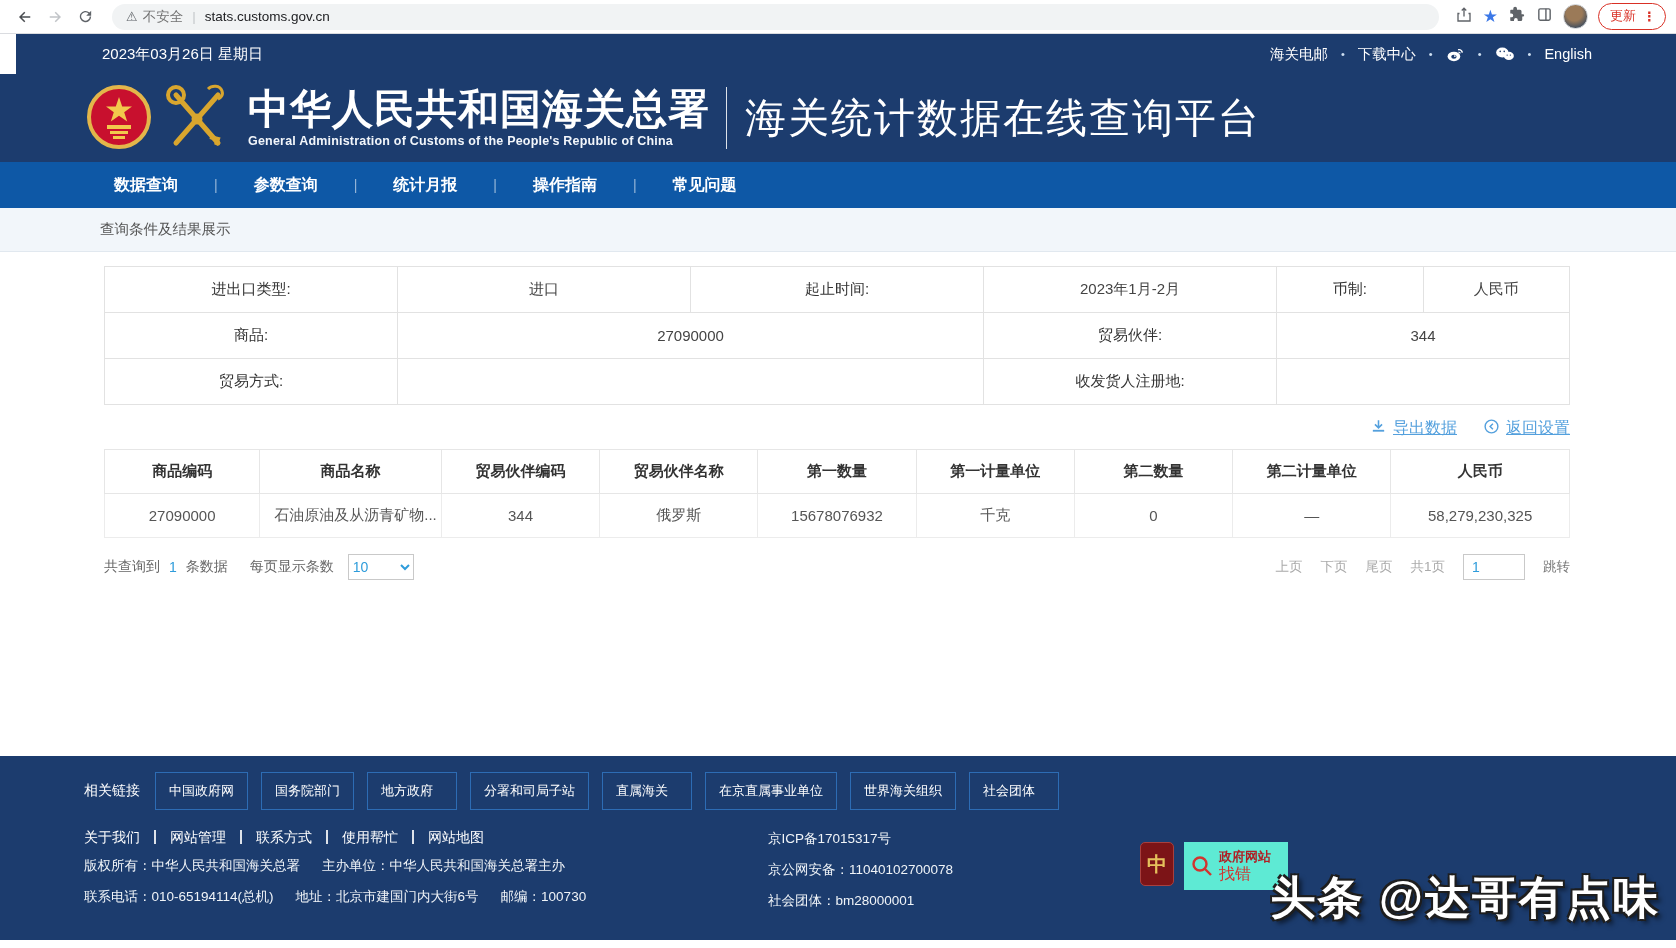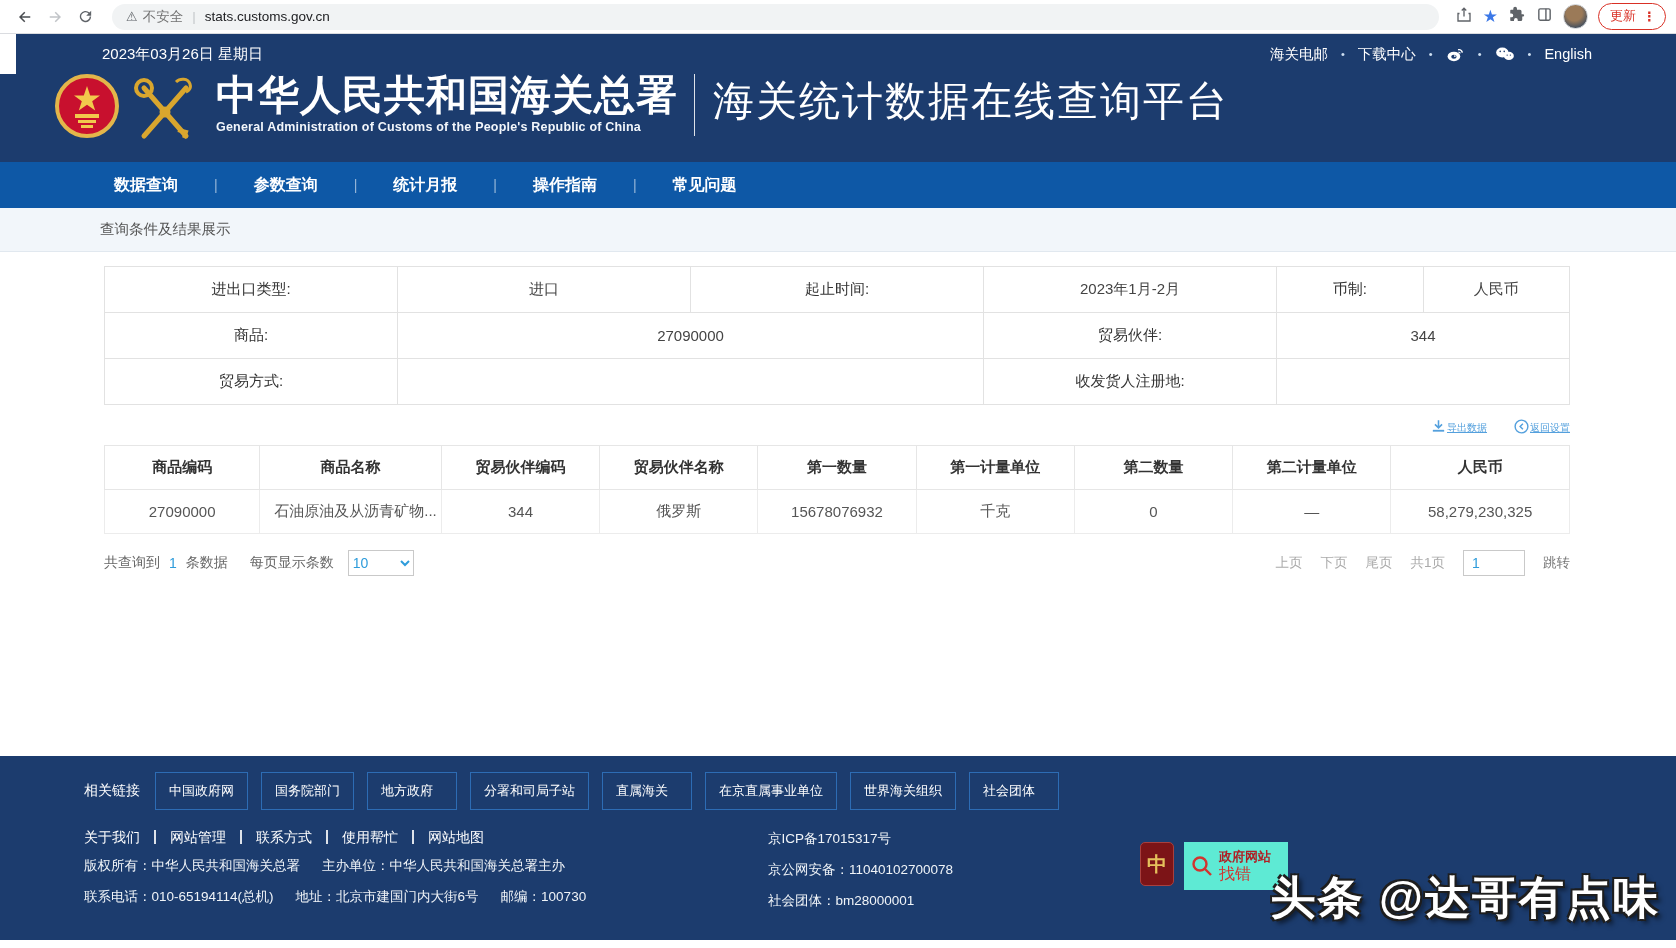--- a/index.html
+++ b/index.html
@@ -20,21 +20,21 @@
   .update-pill .dots { font-weight:bold; }
 
   
   .topbar { background:#1c3c6e; color:#fff; height:40px; display:flex; align-items:center; justify-content:space-between; padding:0 84px 0 86px; flex:0 0 auto;margin-left:16px; }
   .topbar .date { font-size:15px; }
   .topbar .tlinks { display:flex; align-items:center; gap:13px; font-size:14.5px; }
   .topbar .tlinks a { color:#fff; text-decoration:none; cursor:pointer; }
   .topbar .dot { color:#cfe0f2; font-size:11px; }
   .topbar svg { display:block; }
 
-  .masthead { background:#1c3c6e; height:88px; display:flex; padding:0 54px; flex:0 0 auto; }
+  .masthead { background:#1c3c6e; height:88px; display:flex; align-items:center; padding:0 86px; flex:0 0 auto; }
   .emblem { width:66px; height:66px; flex:0 0 auto; }
   .keylogo { width:74px; height:74px; margin-left:8px; flex:0 0 auto; }
   .org-block { margin-left:14px; color:#fff; }
   .org-cn { font-family:"DejaVu Serif","Liberation Serif",serif; font-weight:bold; font-size:41px; letter-spacing:1px; line-height:1.05; }
   .org-en { font-size:12.5px; font-weight:bold; letter-spacing:.2px; margin-top:3px; color:#f2f6fb; }
   .mast-divider { width:1px; height:62px; background:rgba(255,255,255,.85); margin:0 18px 0 16px; }
   .platform { color:#fff; font-size:41px; letter-spacing:2px; font-weight:500; }
 
   
   .navbar { background:#0e58a6; height:46px; display:flex; align-items:center; padding:0 100px; flex:0 0 auto; }
@@ -46,21 +46,21 @@
 
   
   .main { flex:1 1 auto; background:#fff; padding:14px 106px 0 104px; }
   table { border-collapse:collapse; width:100%; }
 
   .cond-table td { border:1px solid #e2e2e2; height:46px; text-align:center; font-size:15px; color:#333; background:#fff; }
   .cond-table { border:1px solid #d8d8d8; }
   .cond-table .val { color:#444; }
 
   .actions { display:flex; justify-content:flex-end; align-items:center; gap:26px; margin:13px 0 10px; }
-  .action-link { display:flex; align-items:flex-end; color:#54a0dd; font-size:10px; text-decoration:underline; cursor:pointer; }
+  .action-link { display:flex; align-items:flex-start; gap:6px; color:#54a0dd; font-size:16px; text-decoration:underline; cursor:pointer; }
 
   .res-table { border:1px solid #d8d8d8; }
   .res-table th { border:1px solid #e6e6e6; height:44px; font-size:15px; color:#333; font-weight:bold; text-align:center; background:#fff; }
   .res-table td { border:1px solid #ececec; height:44px; font-size:15px; color:#555; text-align:center; background:#fff; }
   .res-table td.name { text-align:left; padding-left:14px; white-space:nowrap; overflow:hidden; }
 
   .pager { display:flex; justify-content:space-between; align-items:center; margin-top:16px; font-size:14px; color:#666; }
   .pager .left { display:flex; align-items:center; gap:6px; }
   .blue-num { color:#2e9cdb; margin:0 3px; }
   .size-select { width:66px; height:26px; border:1px solid #c9c9c9; color:#2e9cdb; font-size:14px; margin-left:8px; background:#fff; }

